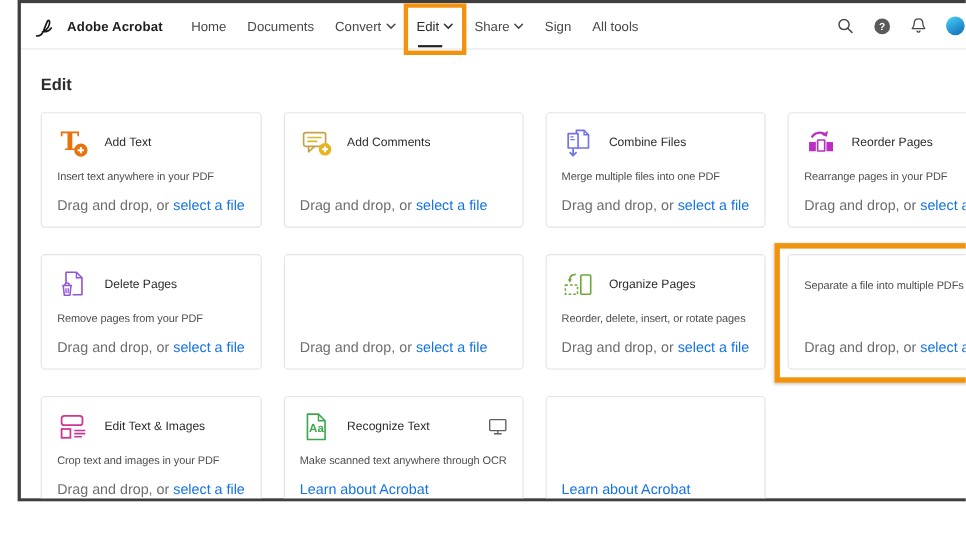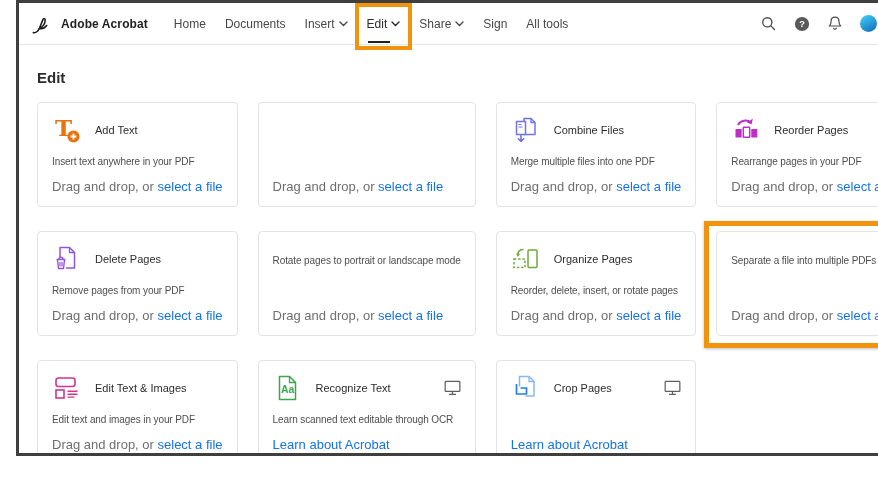--- a/index.html
+++ b/index.html
@@ -56,21 +56,21 @@
     </div>
 
     <div class="nav-items">
       <div class="nav-item">
         <span>Home</span>
       </div>
       <div class="nav-item">
         <span>Documents</span>
       </div>
       <div class="nav-item">
-        <span>Insert</span>
+        <span>Convert</span>
         <span style="display:flex;">
           <svg width="9" height="6" viewBox="0 0 9 6" fill="none">
               <path d="M1 1l3.5 3.5L8 1" stroke="#4a4a4a" stroke-width="1.4" stroke-linecap="round"></path>
             </svg>
         </span>
       </div>
       <div class="nav-item active">
         <span>Edit</span>
         <span style="display:flex;">
           <svg width="9" height="6" viewBox="0 0 9 6" fill="none">
@@ -133,20 +133,32 @@
               <path d="M21.5 18.6v5.8M18.6 21.5h5.8" stroke="#fff" stroke-width="1.8"></path>
             </svg>
           </span>
           <span class="card-title">Add Text</span>
         </div>
         <div class="card-desc">Insert text anywhere in your PDF</div>
         <div class="card-foot"><span>Drag and drop, or </span><span class="link">select a file</span></div>
       </div>
 
       <div class="card">
+        <div class="card-head">
+          <span class="icon-wrap">
+            <svg width="30" height="30" viewBox="0 0 30 30" fill="none">
+              <rect x="3" y="5.5" width="20" height="12.5" rx="2" stroke="#C2A347" stroke-width="1.5"></rect>
+              <path d="M7.5 18v5l5.5-5" stroke="#C2A347" stroke-width="1.5" stroke-linejoin="round"></path>
+              <path d="M6.5 10h13M6.5 13.5h9" stroke="#D9B72B" stroke-width="1.5"></path>
+              <circle cx="22.5" cy="20.7" r="5.7" fill="#E6B422"></circle>
+              <path d="M22.5 18v5.4M19.8 20.7h5.4" stroke="#fff" stroke-width="1.7"></path>
+            </svg>
+          </span>
+          <span class="card-title">Add Comments</span>
+        </div>
         <div class="card-foot"><span>Drag and drop, or </span><span class="link">select a file</span></div>
       </div>
 
       <div class="card">
         <div class="card-head">
           <span class="icon-wrap">
             <svg width="30" height="30" viewBox="0 0 30 30" fill="none">
               <path d="M13 3.5h7l4 4v12h-11z" stroke="#7373E8" stroke-width="1.5" stroke-linejoin="round"></path>
               <path d="M20 3.5v4h4" stroke="#7373E8" stroke-width="1.3"></path>
               <path d="M5.5 6.5h9v13h-9z" fill="#fff" stroke="#7373E8" stroke-width="1.5" stroke-linejoin="round"></path>
@@ -189,21 +201,20 @@
               <path d="M8 18v4.5M10 18v4.5" stroke="#9256D9" stroke-width="1.2"></path>
             </svg>
           </span>
           <span class="card-title">Delete Pages</span>
         </div>
         <div class="card-desc">Remove pages from your PDF</div>
         <div class="card-foot"><span>Drag and drop, or </span><span class="link">select a file</span></div>
       </div>
 
       <div class="card">
-        <div class="card-desc">Rotate pages to portrait or landscape mode</div>
         <div class="card-foot"><span>Drag and drop, or </span><span class="link">select a file</span></div>
       </div>
 
       <div class="card">
         <div class="card-head">
           <span class="icon-wrap">
             <svg width="30" height="30" viewBox="0 0 30 30" fill="none">
               <rect x="3" y="15" width="11" height="8.5" stroke="#6FA83C" stroke-width="1.4" stroke-dasharray="2.4 1.8"></rect>
               <rect x="17" y="6" width="9" height="17.5" rx="1" stroke="#6FA83C" stroke-width="1.5"></rect>
               <path d="M12.5 5.5C9 5.5 7 7.5 7 10.5" stroke="#6FA83C" stroke-width="1.6"></path>
@@ -226,63 +237,45 @@
         <div class="card-head">
           <span class="icon-wrap">
             <svg width="30" height="30" viewBox="0 0 30 30" fill="none">
               <rect x="4" y="5" width="19" height="8.5" rx="2.5" stroke="#D0368F" stroke-width="1.6"></rect>
               <rect x="4" y="17" width="8" height="8" stroke="#D0368F" stroke-width="1.6"></rect>
               <path d="M15.5 18.3h10M15.5 21.2h10M15.5 24.1h7" stroke="#D0368F" stroke-width="1.4"></path>
             </svg>
           </span>
           <span class="card-title">Edit Text &amp; Images</span>
         </div>
-        <div class="card-desc">Edit text and images in your PDF</div>
+        <div class="card-desc">Crop text and images in your PDF</div>
         <div class="card-foot"><span>Drag and drop, or </span><span class="link">select a file</span></div>
       </div>
 
       <div class="card">
         <div class="card-head">
           <span class="icon-wrap">
             <svg width="30" height="30" viewBox="0 0 30 30" fill="none">
               <path d="M6.5 3.5h10l6 6V26.5h-16z" stroke="#3DA74E" stroke-width="1.5" stroke-linejoin="round"></path>
               <path d="M16.5 3.5v6h6" stroke="#3DA74E" stroke-width="1.3"></path>
               <text x="8" y="19.5" font-size="10.5" font-weight="bold" fill="#3DA74E" font-family="Liberation Sans,sans-serif">Aa</text>
             </svg>
           </span>
           <span class="card-title">Recognize Text</span>
           <span class="monitor">
             <svg width="17" height="16" viewBox="0 0 22 20" fill="none">
               <rect x="1.5" y="1.5" width="19" height="13" rx="1" stroke="#5f5f5f" stroke-width="1.6"></rect>
               <path d="M11 14.5V18M6.5 18.2h9" stroke="#5f5f5f" stroke-width="1.6"></path>
             </svg>
           </span>
         </div>
-        <div class="card-desc">Learn scanned text editable through OCR</div>
+        <div class="card-desc">Make scanned text anywhere through OCR</div>
         <div class="card-foot"><span class="link">Learn about Acrobat</span></div>
       </div>
 
       <div class="card">
-        <div class="card-head">
-          <span class="icon-wrap">
-            <svg width="30" height="30" viewBox="0 0 30 30" fill="none">
-              <path d="M8.5 3.5H18l5 5V23H8.5z" stroke="#8AB6F0" stroke-width="1.5" stroke-linejoin="round"></path>
-              <path d="M18 3.5v5h5" stroke="#8AB6F0" stroke-width="1.3"></path>
-              <rect x="3.5" y="13.5" width="11" height="12" fill="#fff"></rect>
-              <path d="M5.5 11v10h10" stroke="#2A7DE1" stroke-width="1.7"></path>
-              <path d="M9.5 15h6v6.5" stroke="#2A7DE1" stroke-width="1.7"></path>
-            </svg>
-          </span>
-          <span class="card-title">Crop Pages</span>
-          <span class="monitor">
-            <svg width="17" height="16" viewBox="0 0 22 20" fill="none">
-              <rect x="1.5" y="1.5" width="19" height="13" rx="1" stroke="#5f5f5f" stroke-width="1.6"></rect>
-              <path d="M11 14.5V18M6.5 18.2h9" stroke="#5f5f5f" stroke-width="1.6"></path>
-            </svg>
-          </span>
-        </div>
         <div class="card-foot"><span class="link">Learn about Acrobat</span></div>
       </div>
 
       <div></div>
     </div>
   </div>
 </div>
 
 </body></html>

